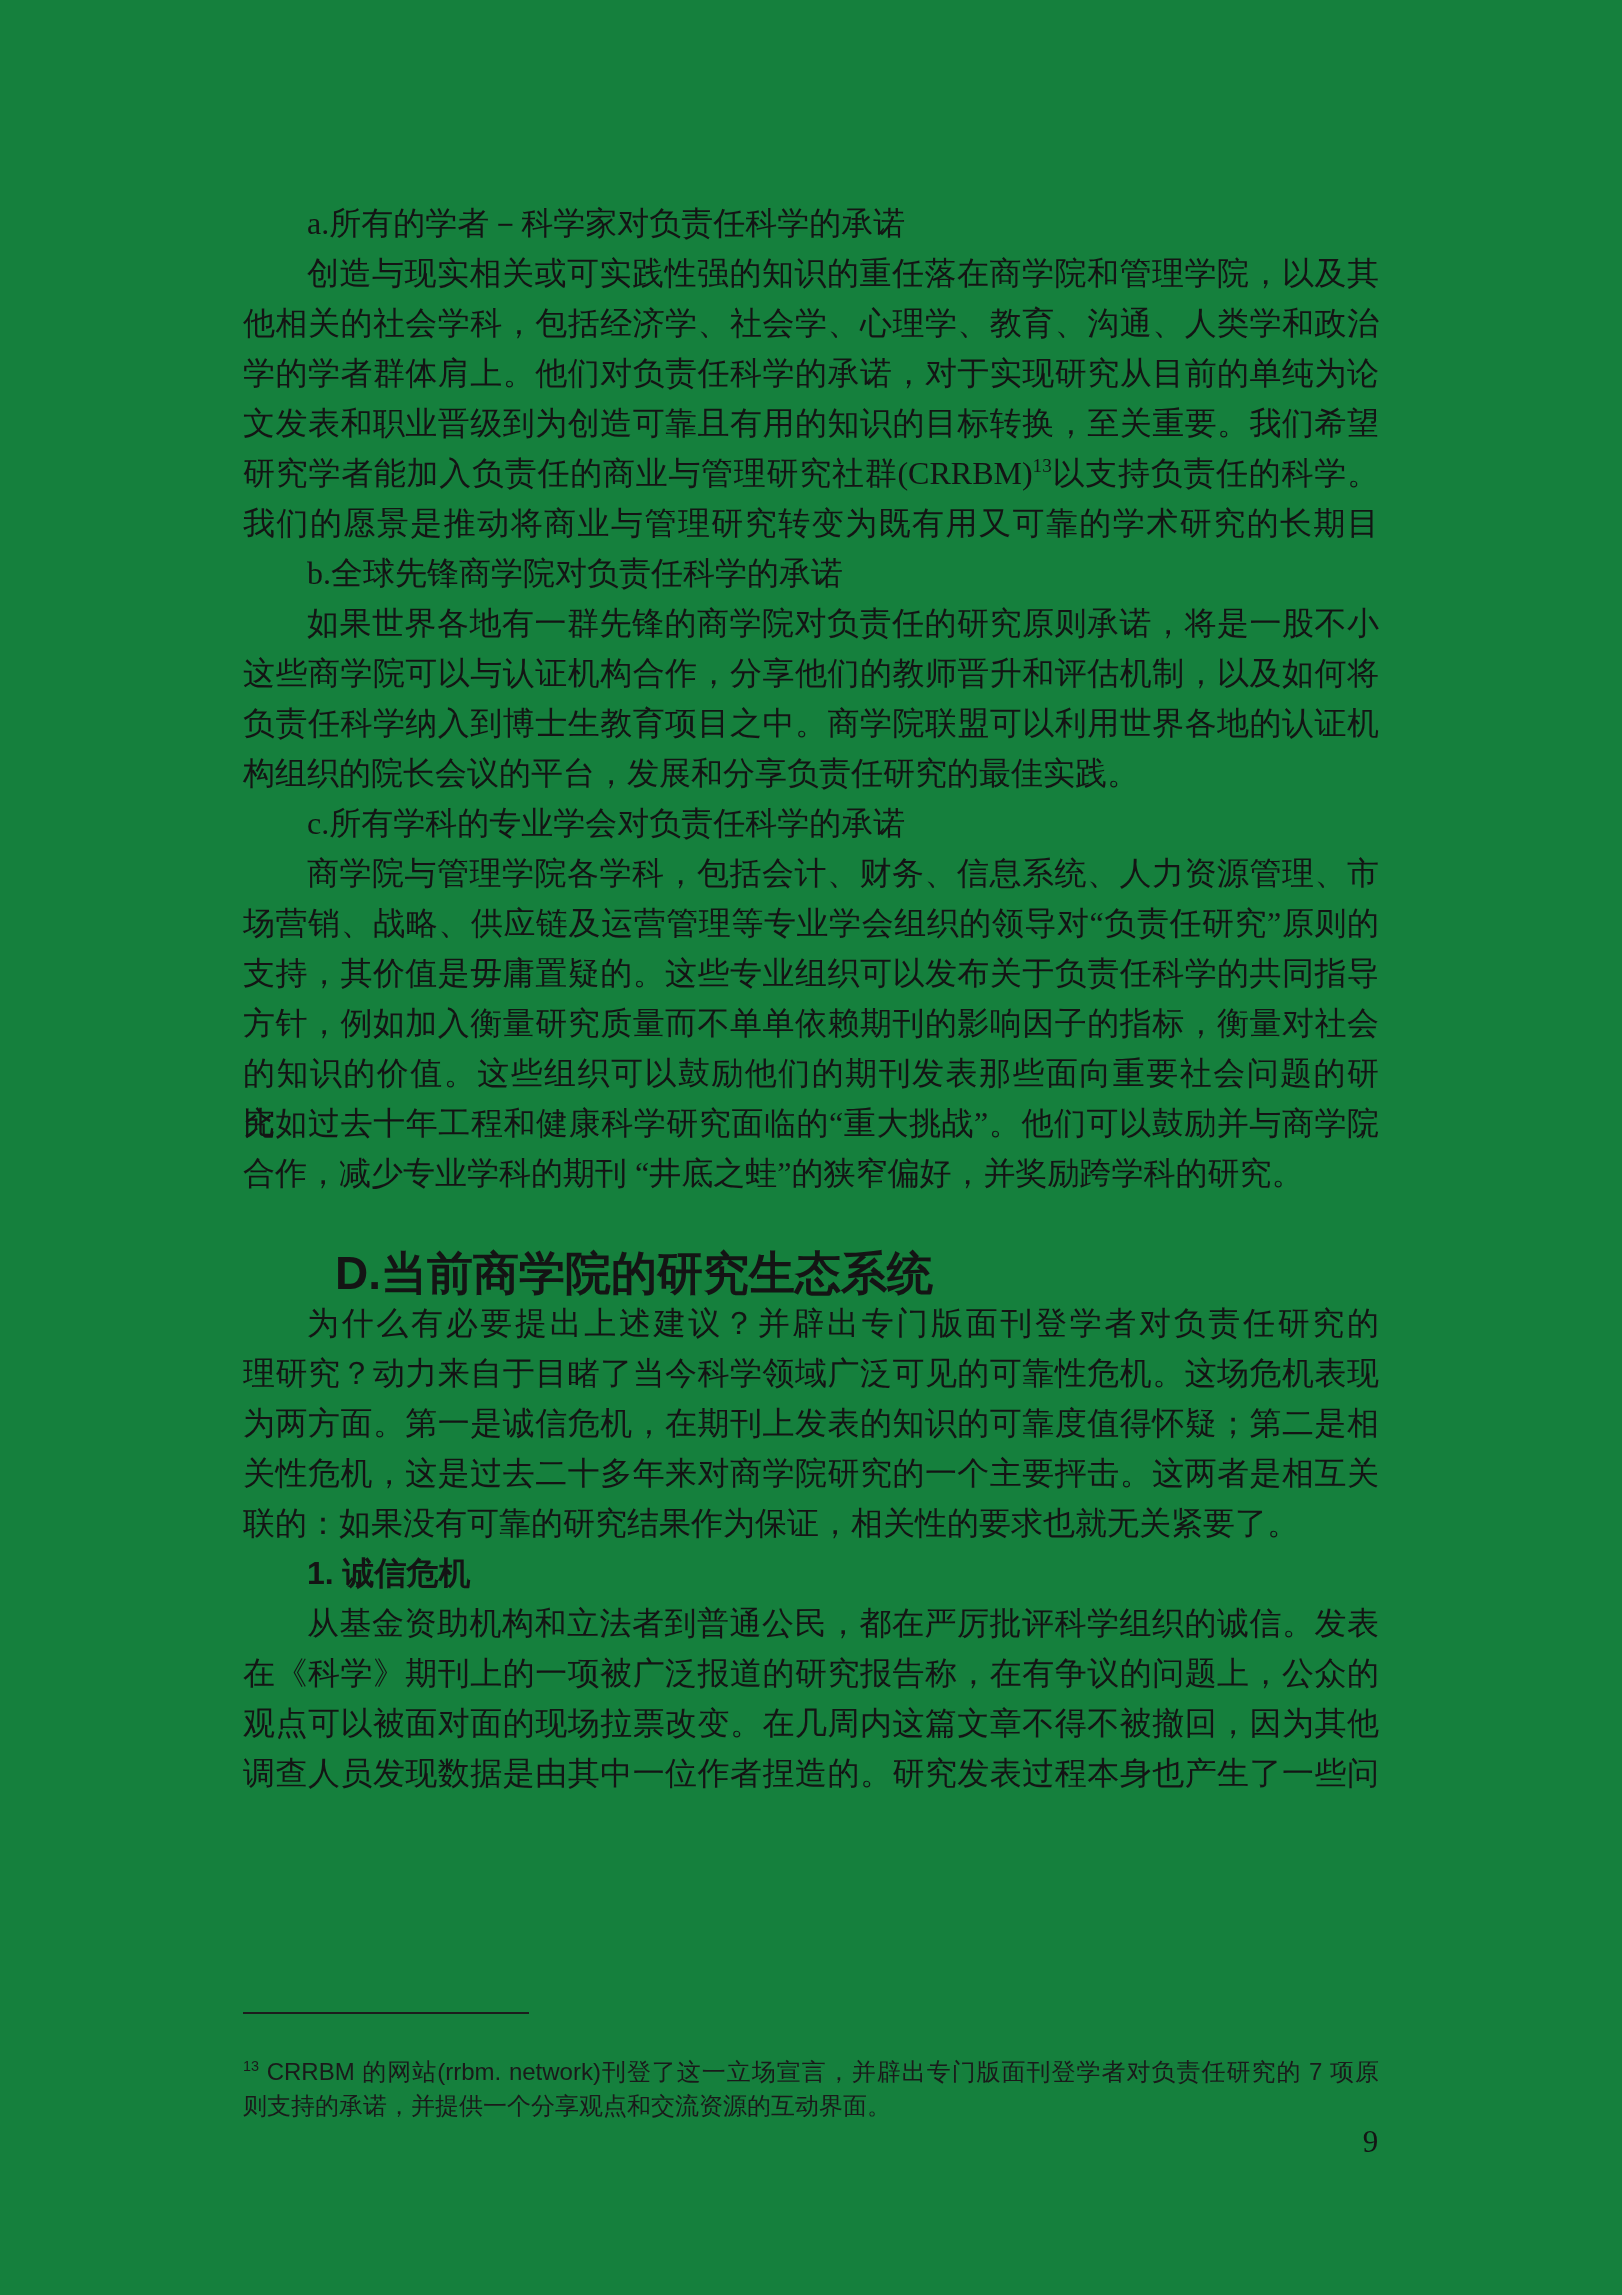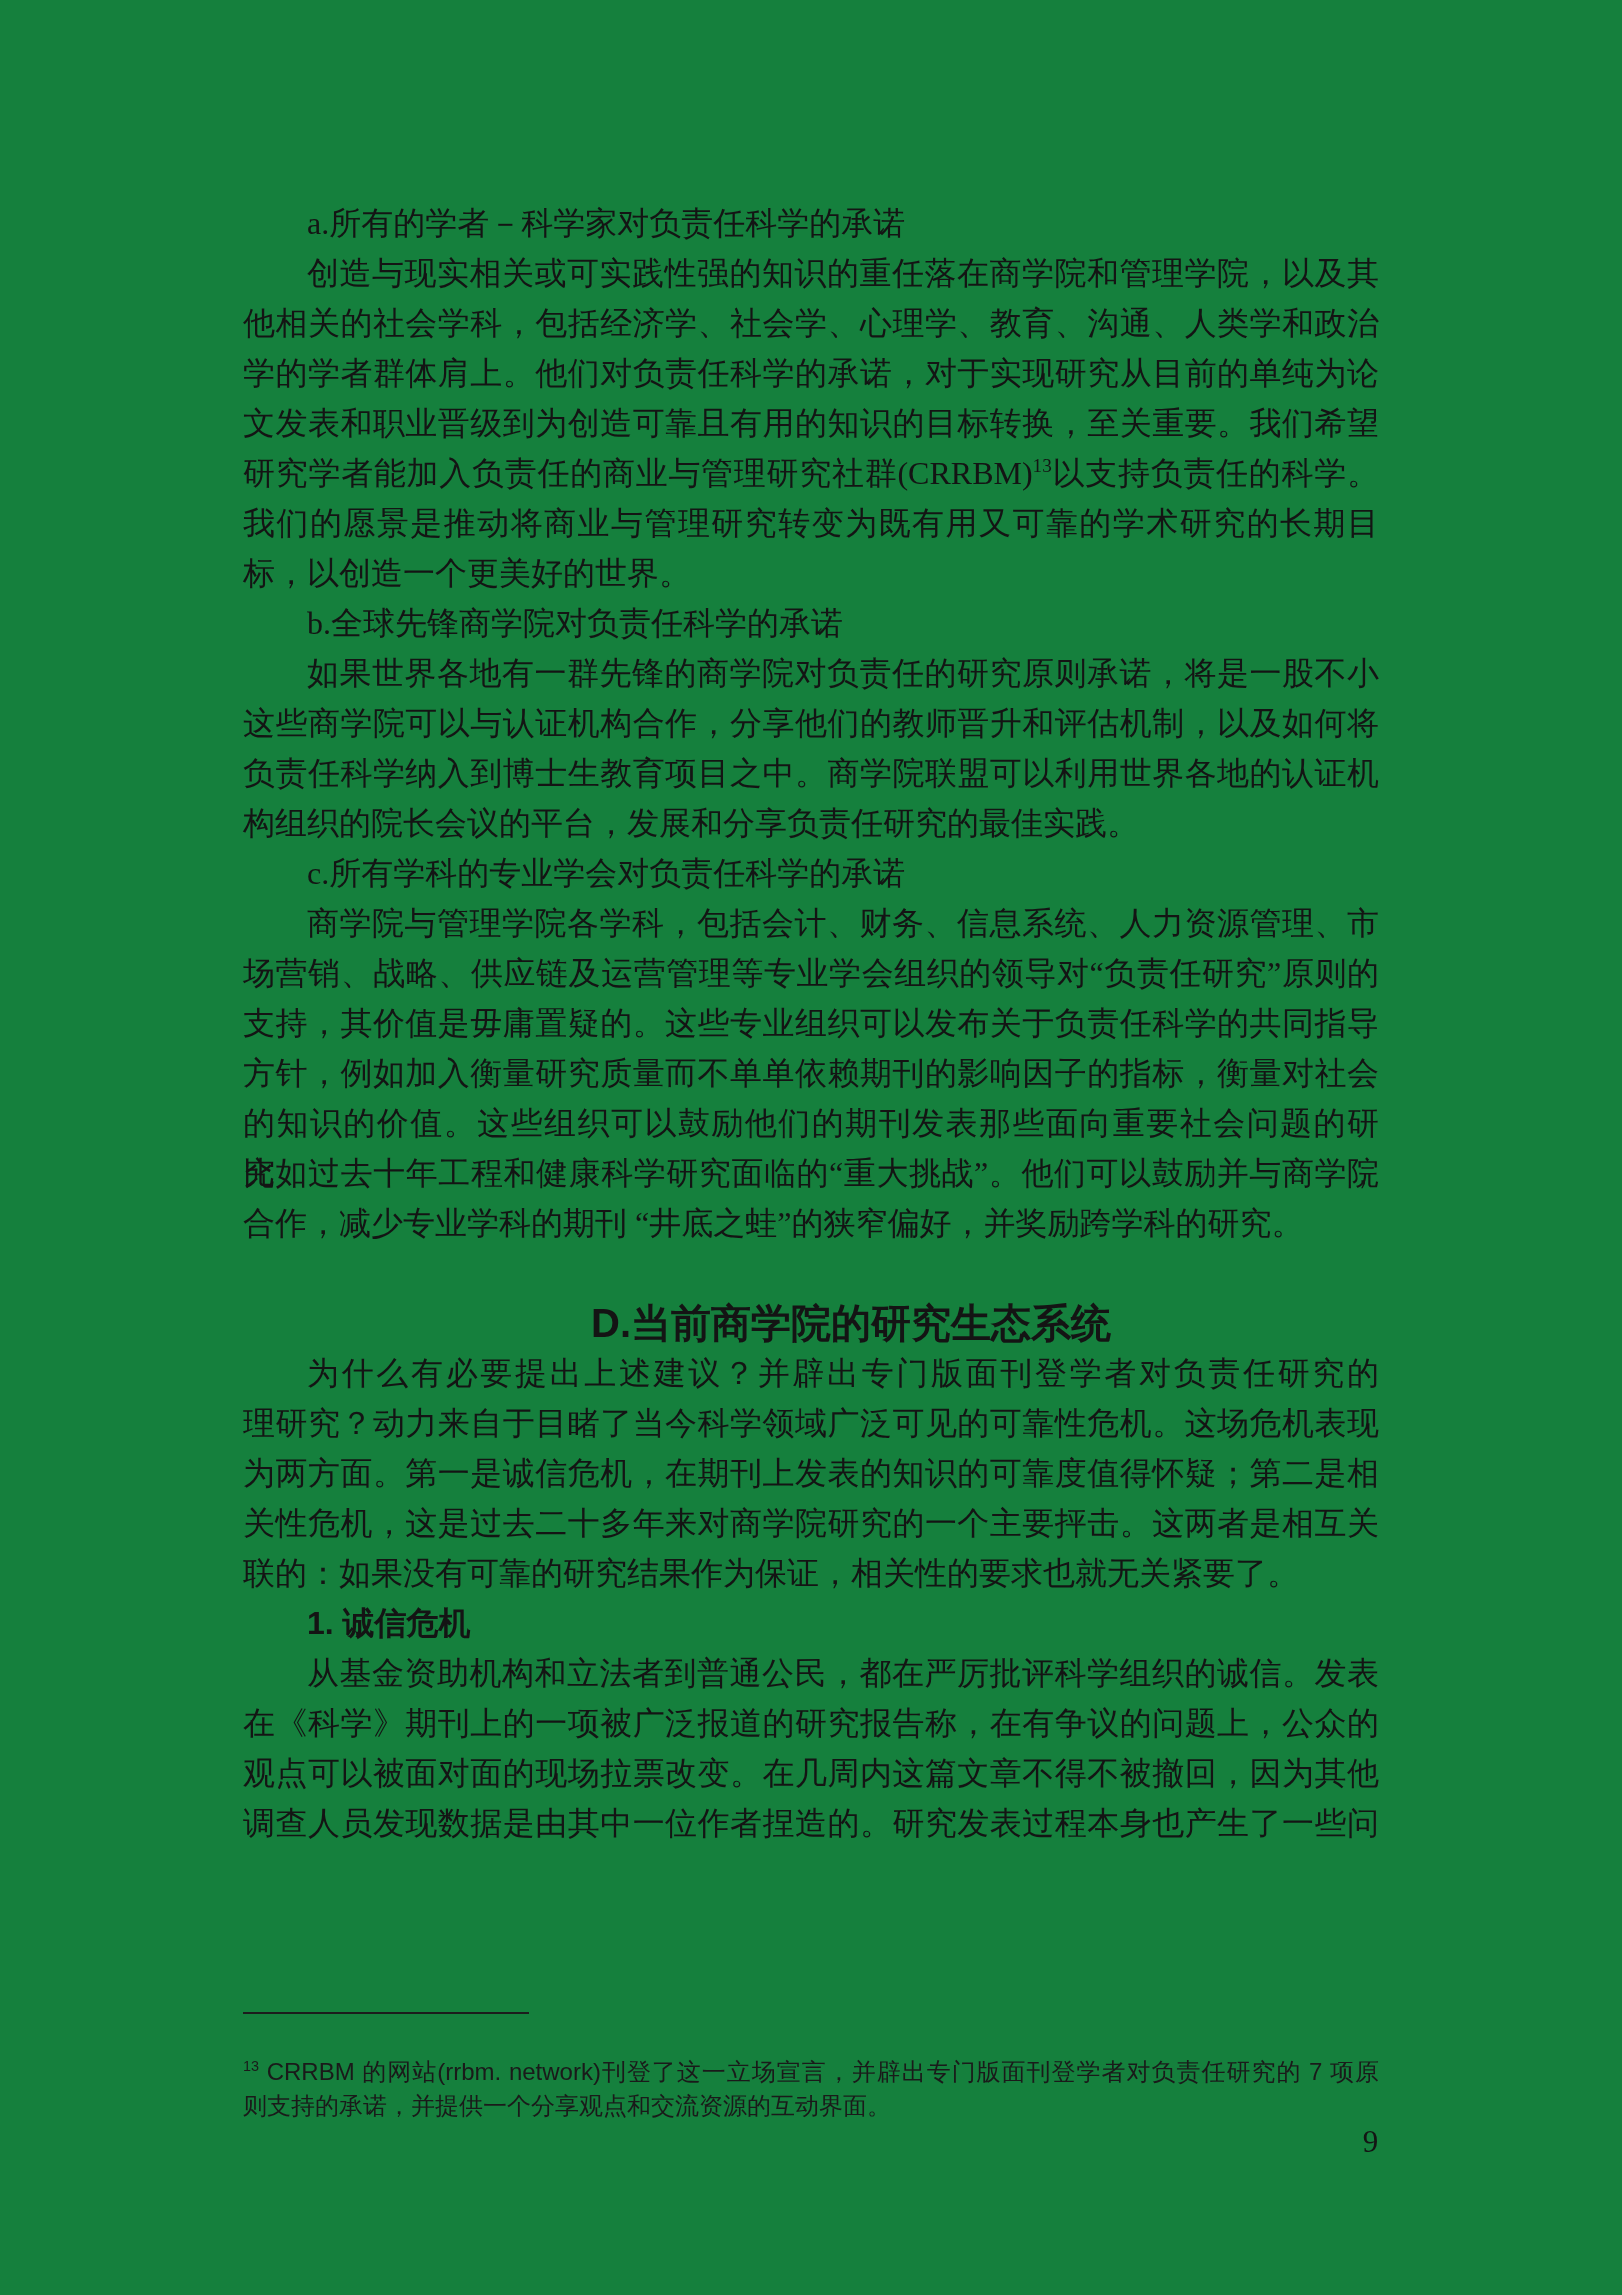--- a/index.html
+++ b/index.html
@@ -37,22 +37,21 @@
   }
   .ln.indent {
     text-indent: 2em;
   }
   .ln.spacer {
     height: 50px;
   }
   .ln.h-section {
     font-family: "Liberation Sans", "DejaVu Sans", sans-serif;
     font-weight: bold;
-    font-size: 40px;
-    text-align: center;
+    font-size: 46px;
   }
   .ln.h-num {
     font-family: "Liberation Sans", "DejaVu Sans", sans-serif;
     font-weight: bold;
     font-size: 32px;
   }
   .ln sup, .fn-line sup {
     font-size: 0.6em;
     vertical-align: super;
     line-height: 0;
@@ -102,21 +101,20 @@
 <div class="page">
 
   <div class="doc-body" id="doc-body">
       <div class="ln indent">a.所有的学者－科学家对负责任科学的承诺</div>
       <div class="ln just indent">创造与现实相关或可实践性强的知识的重任落在商学院和管理学院，以及其</div>
       <div class="ln just">他相关的社会学科，包括经济学、社会学、心理学、教育、沟通、人类学和政治</div>
       <div class="ln just">学的学者群体肩上。他们对负责任科学的承诺，对于实现研究从目前的单纯为论</div>
       <div class="ln just">文发表和职业晋级到为创造可靠且有用的知识的目标转换，至关重要。我们希望</div>
       <div class="ln just"><span>研究学者能加入负责任的商业与管理研究社群(CRRBM)</span><sup>13</sup><span>以支持负责任的科学。</span></div>
       <div class="ln just">我们的愿景是推动将商业与管理研究转变为既有用又可靠的学术研究的长期目</div>
-      <div class="ln">标，以创造一个更美好的世界。</div>
       <div class="ln indent">b.全球先锋商学院对负责任科学的承诺</div>
       <div class="ln just indent">如果世界各地有一群先锋的商学院对负责任的研究原则承诺，将是一股不小</div>
       <div class="ln just">这些商学院可以与认证机构合作，分享他们的教师晋升和评估机制，以及如何将</div>
       <div class="ln just">负责任科学纳入到博士生教育项目之中。商学院联盟可以利用世界各地的认证机</div>
       <div class="ln">构组织的院长会议的平台，发展和分享负责任研究的最佳实践。</div>
       <div class="ln indent">c.所有学科的专业学会对负责任科学的承诺</div>
       <div class="ln just indent">商学院与管理学院各学科，包括会计、财务、信息系统、人力资源管理、市</div>
       <div class="ln just">场营销、战略、供应链及运营管理等专业学会组织的领导对“负责任研究”原则的</div>
       <div class="ln just">支持，其价值是毋庸置疑的。这些专业组织可以发布关于负责任科学的共同指导</div>
       <div class="ln just">方针，例如加入衡量研究质量而不单单依赖期刊的影响因子的指标，衡量对社会</div>

